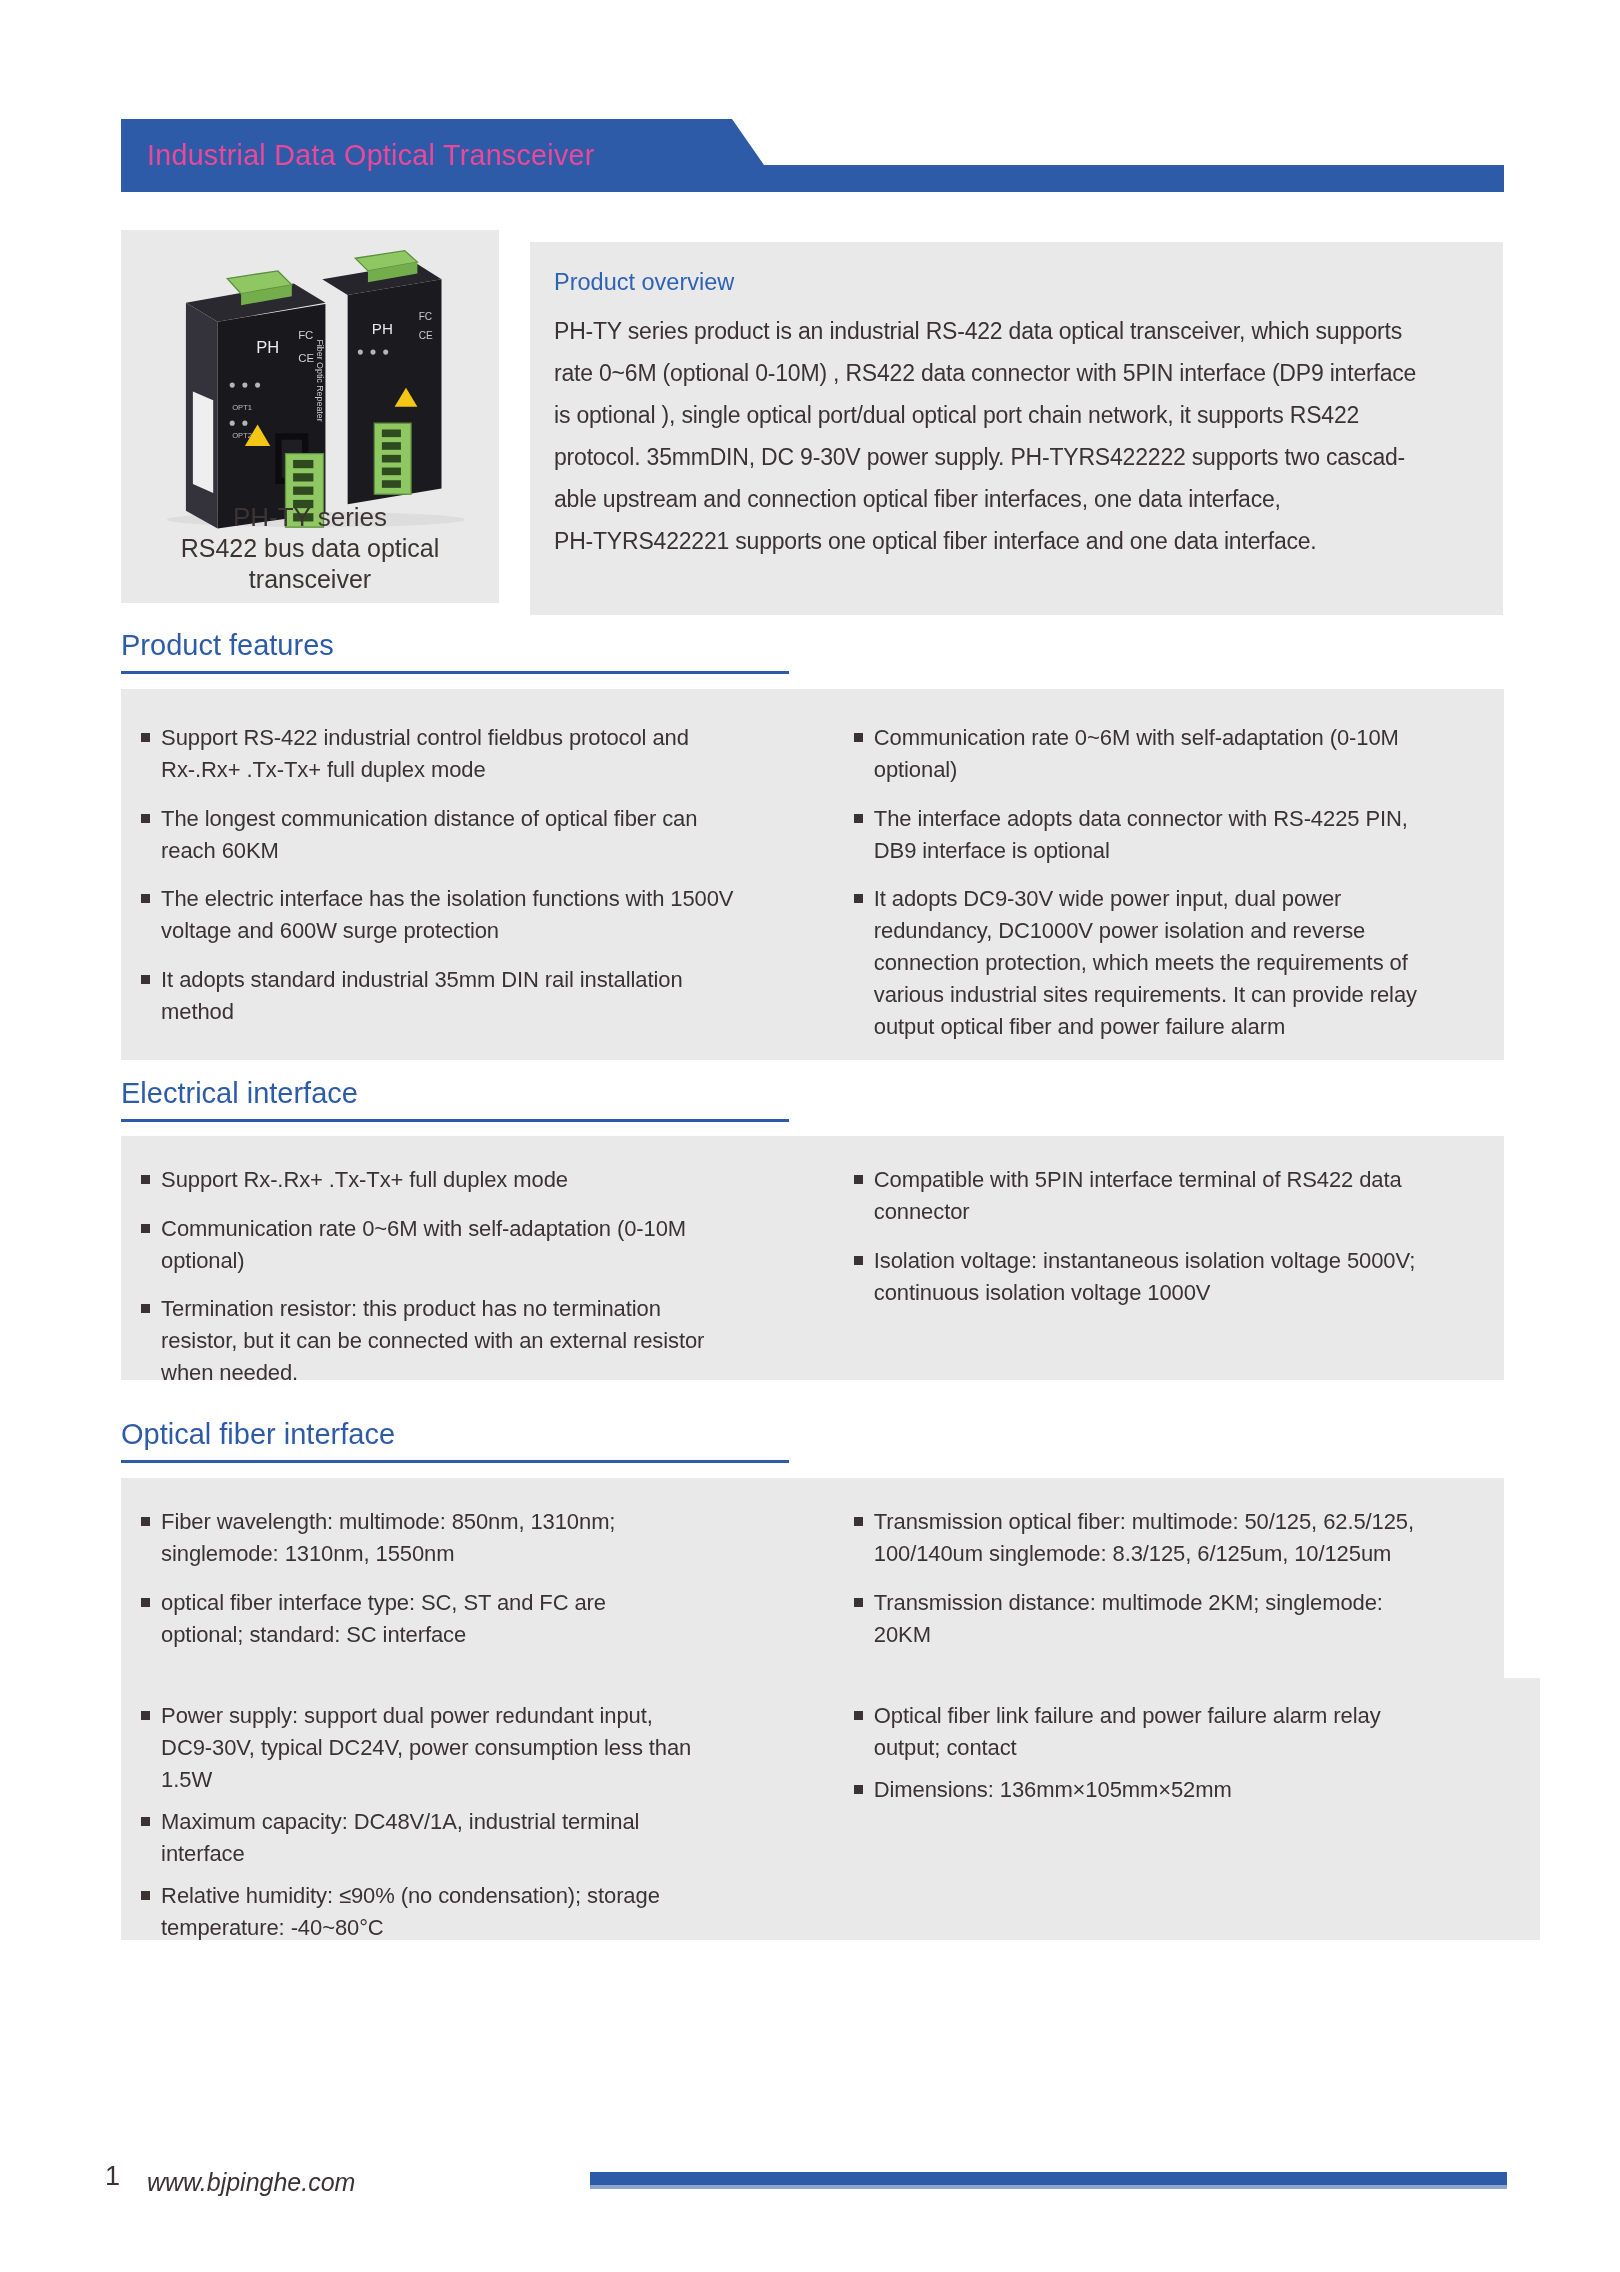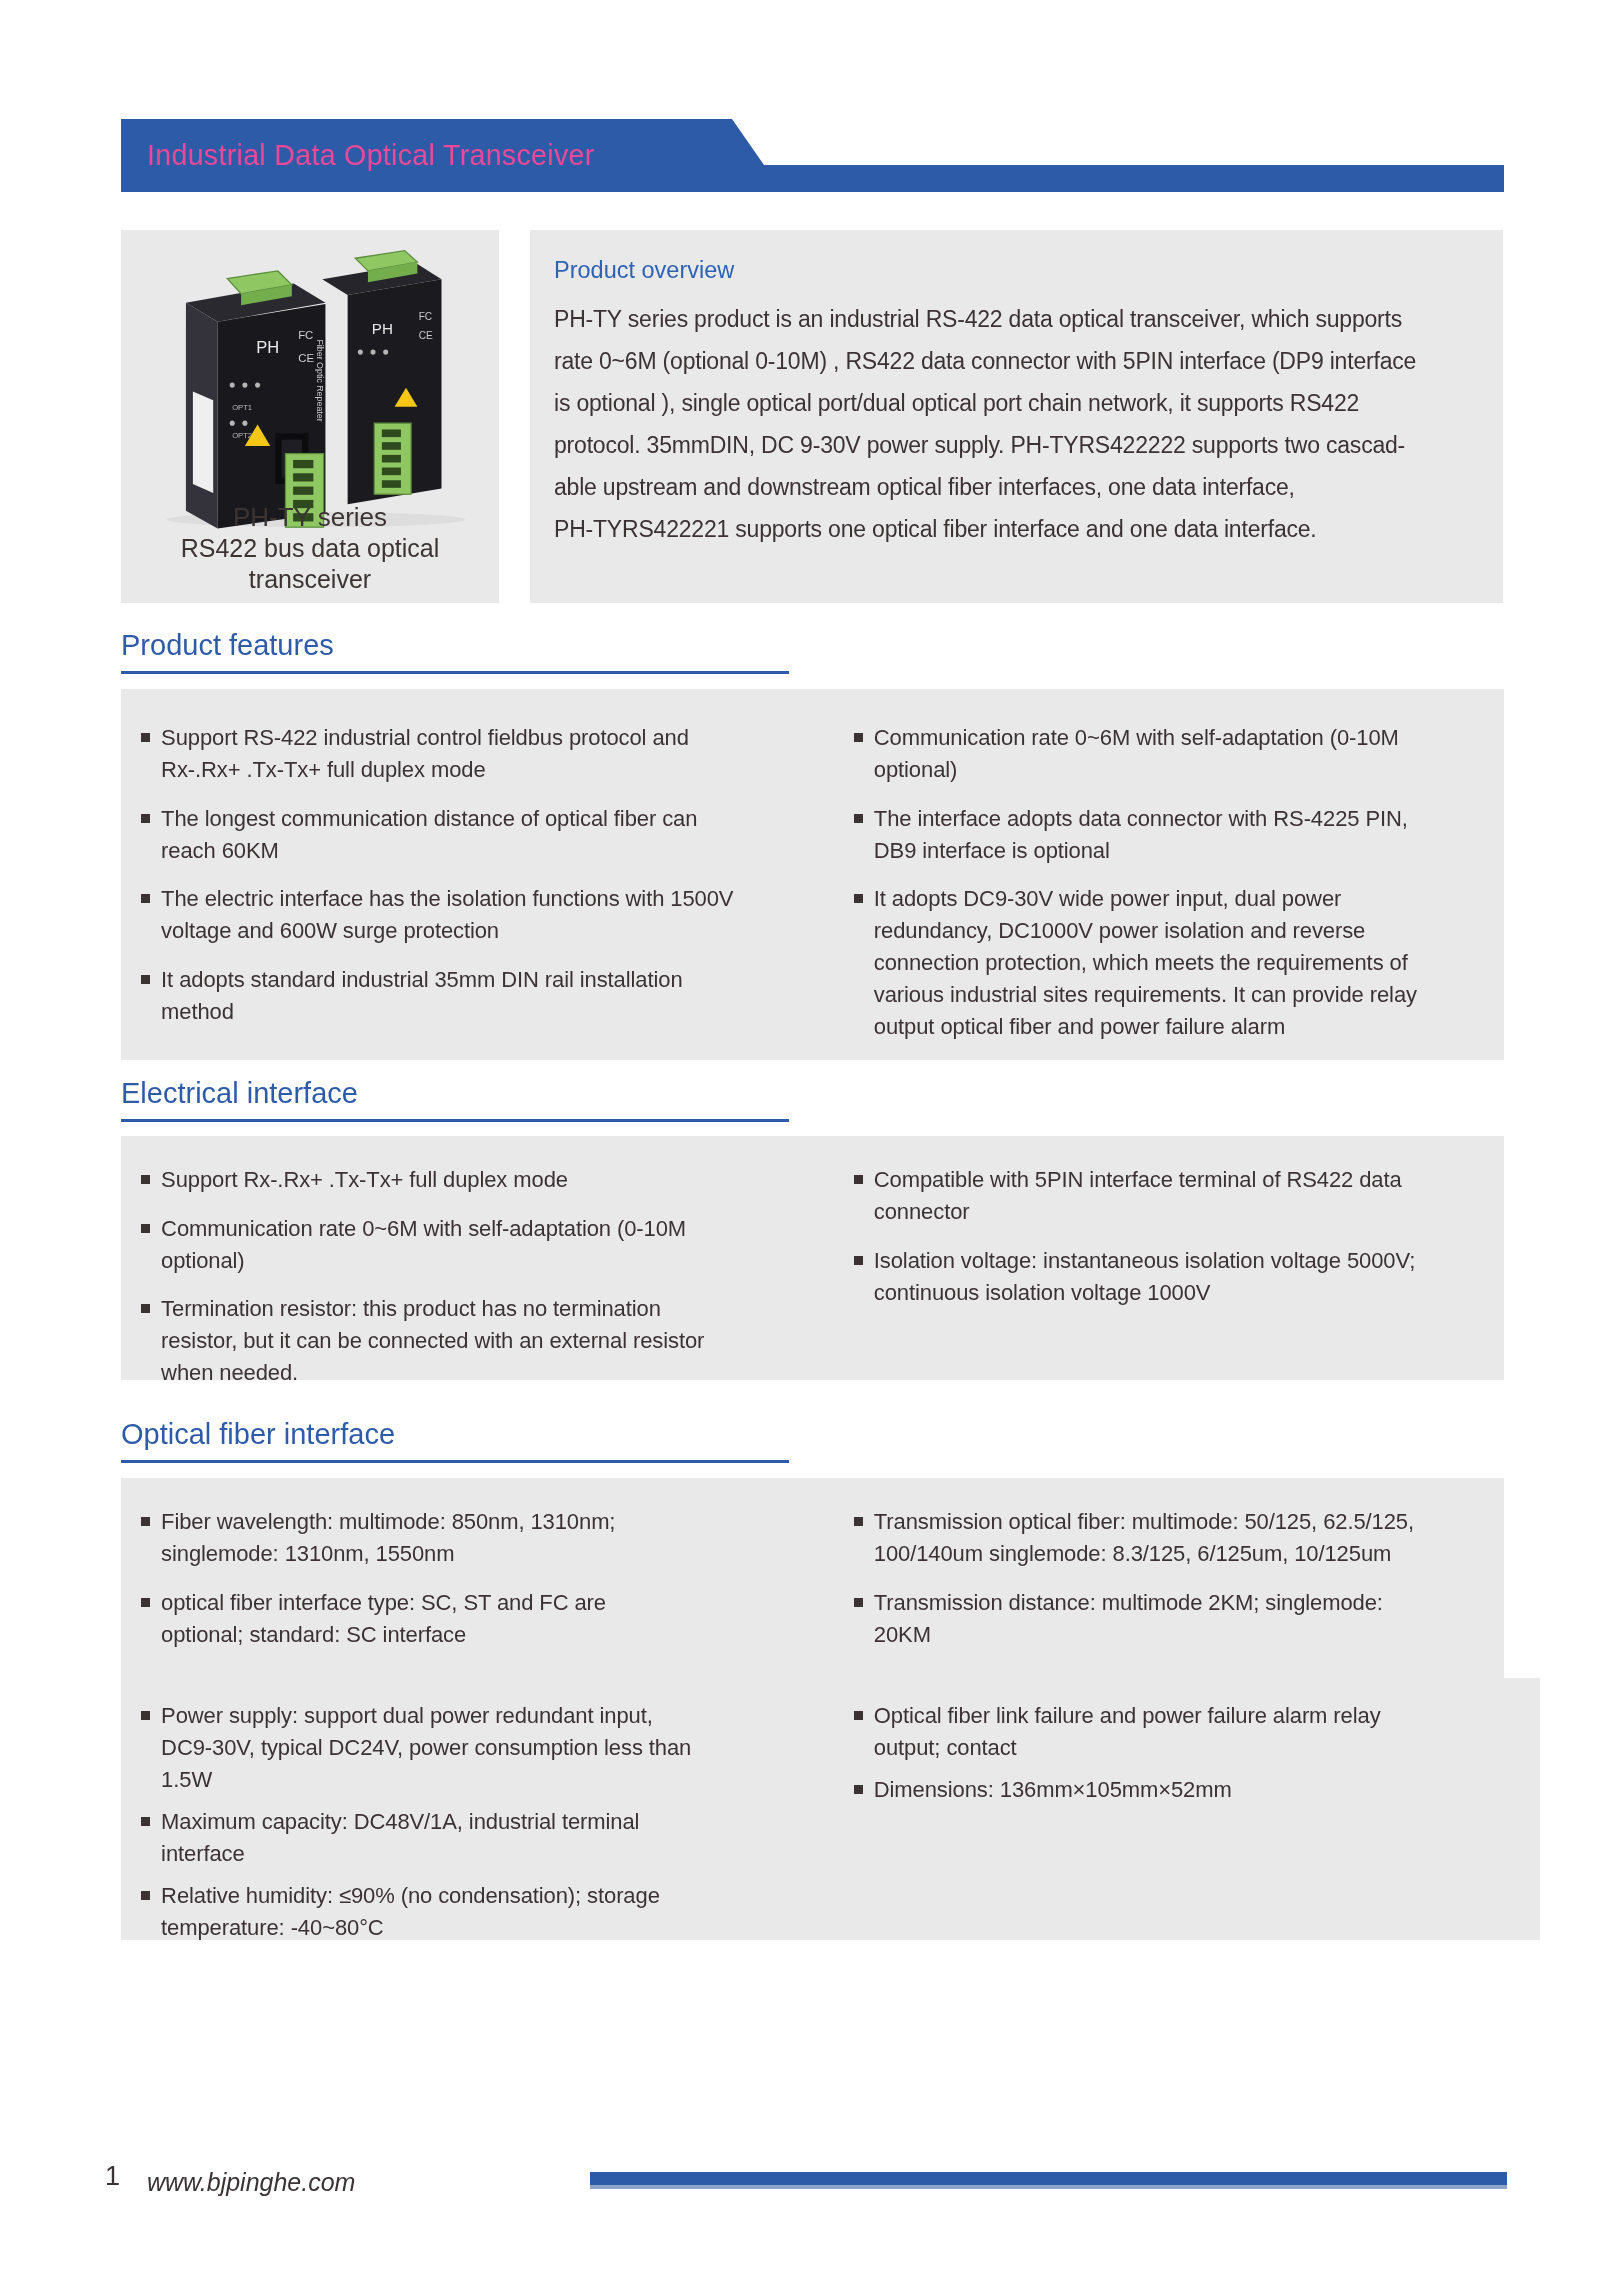--- a/index.html
+++ b/index.html
@@ -17,21 +17,21 @@
     background:#2e5ba8;
     clip-path:polygon(0 0,611px 0,643px 46px,1383px 46px,1383px 73px,0 73px);
   }
   .banner-title{
     position:absolute;left:147px;top:119px;height:73px;line-height:73px;
     margin:0;font-size:28.6px;font-weight:500;color:#ec4899;letter-spacing:0.3px;
   }
   
   .card{position:absolute;top:230px;height:373px;background:#e9e9ea;}
   .card-left{left:121px;width:378px;}
-  .card-right{left:530px;width:973px;box-sizing:border-box;padding:27px 25.4px 0 24px;}
+  .card-right{left:530px;width:973px;box-sizing:border-box;padding:27px 25.4px 0 24px;margin-top:12px;}
   .ov-heading{margin:0 0 14px 0;font-size:23.5px;font-weight:500;color:#2e62b4;}
   .ov-line{font-size:23px;line-height:42px;color:#3b3234;white-space:nowrap;letter-spacing:-0.2px;}
   .photo{position:absolute;left:11.4px;top:14px;}
   .caption{position:absolute;left:0;bottom:9px;width:100%;text-align:center;color:#3b3433;}
   .caption-l1{font-size:26px;line-height:32px;}
   .caption-l2{font-size:25px;line-height:30.5px;}
   
   .sec-h{position:absolute;left:121px;margin:0;font-size:29px;font-weight:500;color:#2e5ba8;}
   .rule{position:absolute;left:121px;width:668px;height:3.2px;background:#2e5ba8;}
   .s0h{top:629px}.s0r{top:671px}
@@ -128,21 +128,21 @@
       <div class="caption-l2">RS422 bus data optical transceiver</div>
     </div>
   </section>
 
   <section class="card card-right">
     <h3 class="ov-heading">Product overview</h3>
     <div class="ov-line">PH-TY series product is an industrial RS-422 data optical transceiver, which supports</div>
     <div class="ov-line">rate 0~6M (optional 0-10M) , RS422 data connector with 5PIN interface (DP9 interface</div>
     <div class="ov-line">is optional ), single optical port/dual optical port chain network, it supports RS422</div>
     <div class="ov-line">protocol. 35mmDIN, DC 9-30V power supply. PH-TYRS422222  supports two cascad-</div>
-    <div class="ov-line">able upstream and downstream optical fiber interfaces, one data interface,</div>
+    <div class="ov-line">able upstream and connection optical fiber interfaces, one data interface,</div>
     <div class="ov-line">PH-TYRS422221 supports one optical fiber interface and one data interface.</div>
   </section>
 
   <h2 class="sec-h s0h">Product features</h2>
   <div class="rule s0r"></div>
   <div class="box s0b">
     <ul class="col col-left">
       <li class="bullet">
           <span class="sq"></span>
           <span class="bt">Support RS-422 industrial control fieldbus protocol and Rx-.Rx+ .Tx-Tx+ full duplex mode</span>

